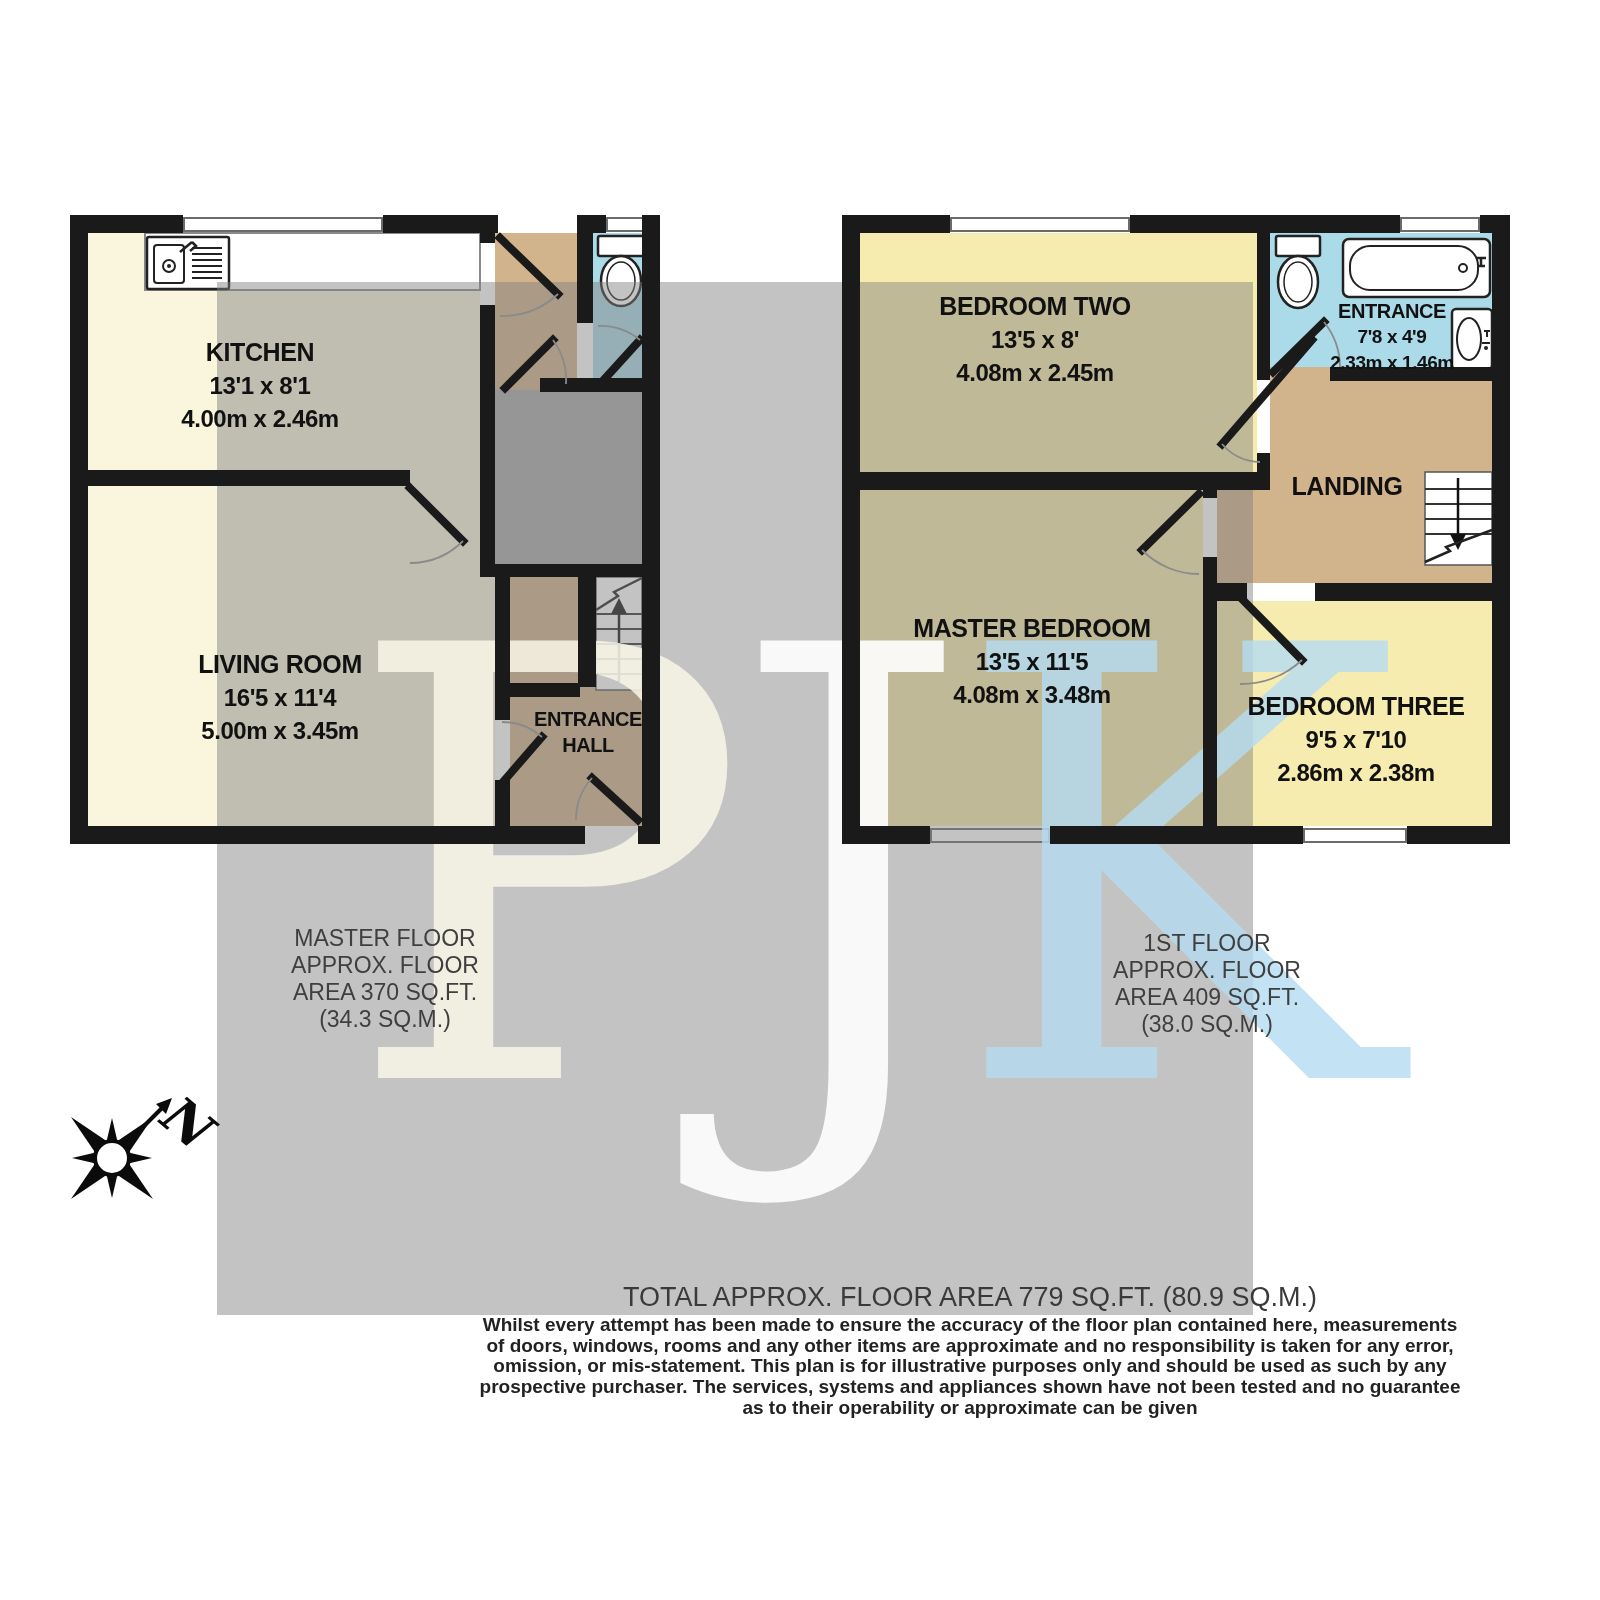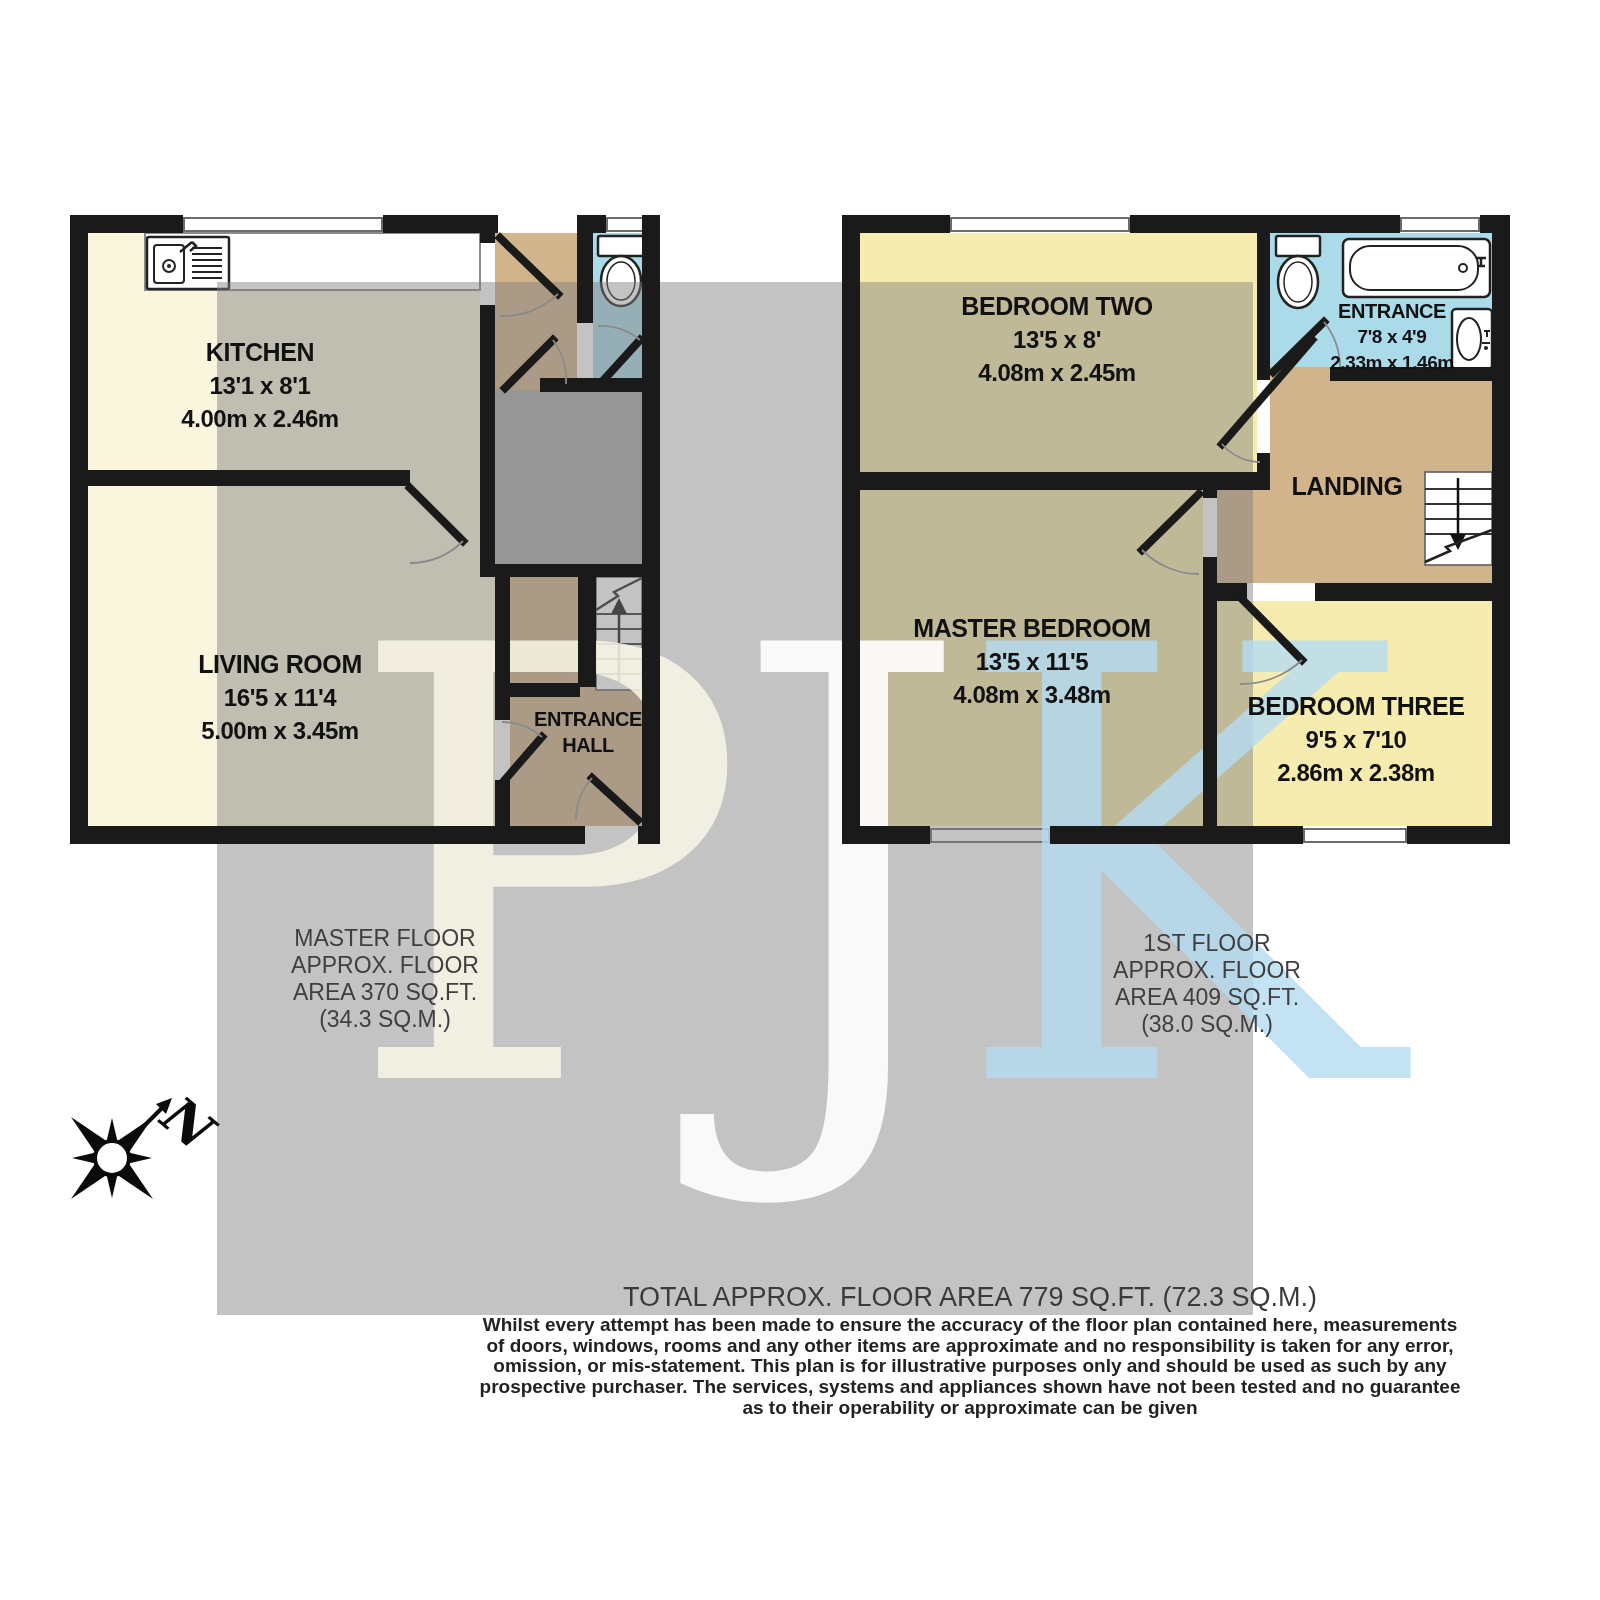--- a/index.html
+++ b/index.html
@@ -235,21 +235,21 @@
   </div>
   <div class="room-label" style="left:280px;top:648px;">
     <div class="rname">LIVING ROOM</div>
     <div class="rdim">16'5 x 11'4</div>
     <div class="rdim">5.00m x 3.45m</div>
   </div>
   <div class="room-label small" style="left:588px;top:706px;">
     <div class="rname">ENTRANCE</div>
     <div class="rname">HALL</div>
   </div>
-  <div class="room-label" style="left:1035px;top:290px;margin-left:22px;">
+  <div class="room-label" style="left:1035px;top:290px;">
     <div class="rname">BEDROOM TWO</div>
     <div class="rdim">13'5 x 8'</div>
     <div class="rdim">4.08m x 2.45m</div>
   </div>
   <div class="room-label small" style="left:1392px;top:298px;">
     <div class="rname">ENTRANCE</div>
     <div class="rdim">7'8 x 4'9</div>
     <div class="rdim">2.33m x 1.46m</div>
   </div>
   <div class="room-label" style="left:1347px;top:470px;">
@@ -272,21 +272,21 @@
     <div>AREA 370 SQ.FT.</div>
     <div>(34.3 SQ.M.)</div>
   </div>
   <div class="caption" style="left:1186px;top:930px;margin-left:21px;">
     <div>1ST FLOOR</div>
     <div>APPROX. FLOOR</div>
     <div>AREA 409 SQ.FT.</div>
     <div>(38.0 SQ.M.)</div>
   </div>
 
-  <div id="total-line">TOTAL APPROX. FLOOR AREA 779 SQ.FT. (72.3 SQ.M.)</div>
+  <div id="total-line">TOTAL APPROX. FLOOR AREA 779 SQ.FT. (80.9 SQ.M.)</div>
   <div id="disclaimer">
     <div>Whilst every attempt has been made to ensure the accuracy of the floor plan contained here, measurements</div>
     <div>of doors, windows, rooms and any other items are approximate and no responsibility is taken for any error,</div>
     <div>omission, or mis-statement. This plan is for illustrative purposes only and should be used as such by any</div>
     <div>prospective purchaser. The services, systems and appliances shown have not been tested and no guarantee</div>
     <div>as to their operability or approximate can be given</div>
   </div>
 
   <svg id="compass-svg" width="1600" height="1600" viewBox="0 0 1600 1600">
     <g transform="translate(112,1158)">

